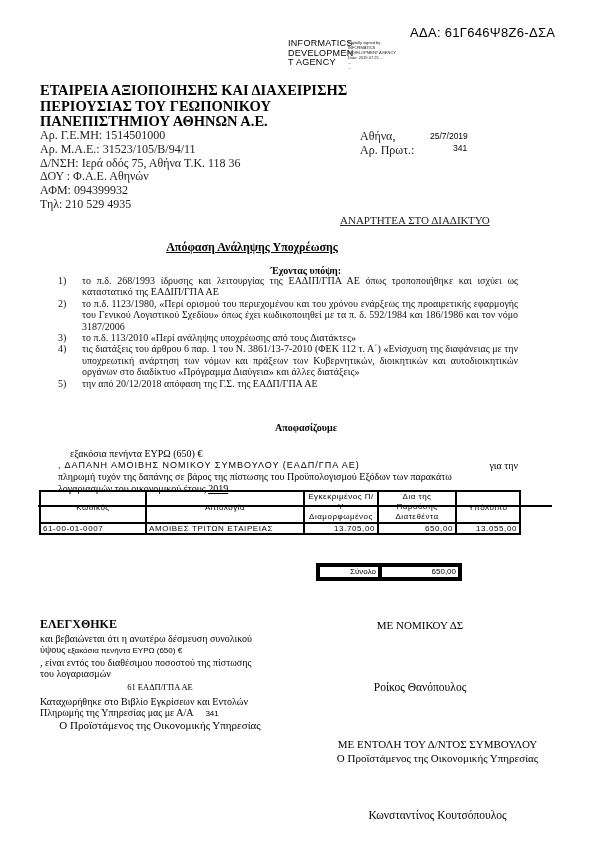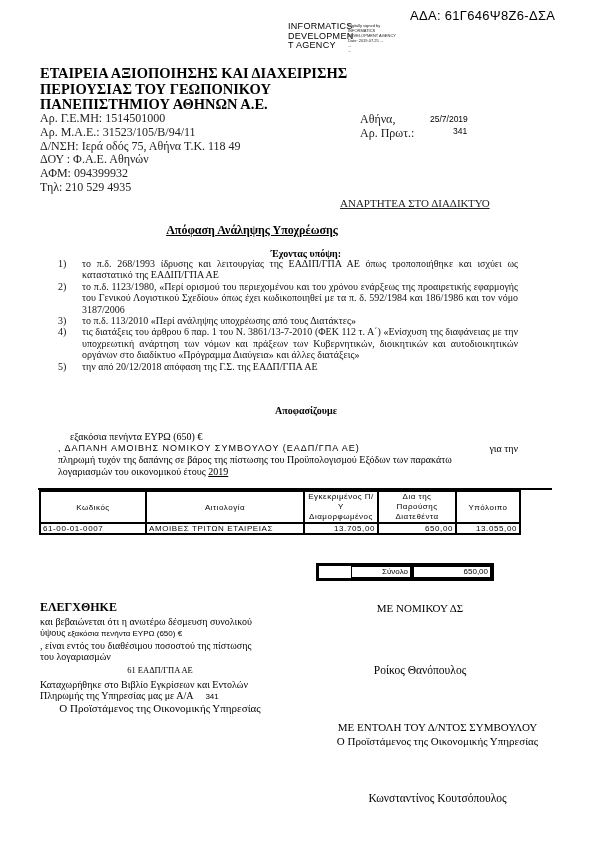--- a/index.html
+++ b/index.html
@@ -1,17 +1,17 @@
 <!DOCTYPE html>
 <html><head>
 <meta charset="utf-8">
 <style>
   html, body { margin: 0; padding: 0; background: #ffffff; }
   body { width: 612px; height: 864px; position: relative; overflow: hidden; color: #000; font-family: "Liberation Serif", serif; }
-  .abs { position: absolute; white-space: nowrap; }
+  .abs { position: absolute; white-space: nowrap; margin-top: 17px; }
   .sans { font-family: "Liberation Sans", sans-serif; }
   .serif { font-family: "Liberation Serif", serif; }
 
   .ada { left: 410px; top: 8px; font-size: 13px; letter-spacing: 0.3px; }
   .ida-block { left: 288px; top: 22px; font-size: 9px; line-height: 9.5px; letter-spacing: 0.3px; }
   .ida-small { left: 348px; top: 23px; font-size: 4px; line-height: 5px; color: #222; }
 
   .org { left: 40px; top: 66px; font-size: 14.5px; font-weight: bold; line-height: 15.5px; }
   .org-info { left: 40px; top: 112px; font-size: 12px; line-height: 13.8px; color: #222; }
 
@@ -37,21 +37,21 @@
   .approve .l3 .exp { letter-spacing: 1px; font-family: "Liberation Sans", sans-serif; font-size: 9px; }
   .approve .year { text-decoration: underline; }
 
   .table-rule { left: 38px; top: 488px; width: 514px; height: 2px; background: #000; }
   table.budget { position: absolute; left: 39px; top: 490px; border-collapse: collapse; font-family: "Liberation Sans", sans-serif; font-size: 8px; }
   table.budget td { border: 2px solid #000; padding: 0 2px; }
   table.budget tr.head td { height: 24px; text-align: center; letter-spacing: 0.5px; }
   table.budget tr.row td { height: 9px; line-height: 9px; letter-spacing: 0.6px; }
   .num-r { text-align: right; }
 
-  .total { position: absolute; left: 316px; top: 563px; border: 3px solid #000; display: flex; font-family: "Liberation Sans", sans-serif; font-size: 8px; padding-left: 32px; }
+  .total { position: absolute; left: 316px; top: 563px; border: 3px solid #000; display: flex; font-family: "Liberation Sans", sans-serif; font-size: 8px; }
   .total div { border: 1px solid #000; height: 10px; line-height: 10px; padding: 0 2px; text-align: right; }
   .total .lbl { width: 54px; border-right: 3px solid #000; }
   .total .val { width: 72px; }
 
   .checked { left: 40px; top: 602px; width: 240px; font-size: 10px; line-height: 11.6px; }
   .checked .h { font-weight: bold; font-size: 12px; margin-bottom: 2px; }
   .checked .s { font-family: "Liberation Sans", sans-serif; font-size: 8px; }
   .checked .c { text-align: center; font-family: Liberation Serif, serif; font-size: 8.5px; margin: 2px 0; }
   .checked .sig { text-align: center; font-size: 11px; }
 
@@ -79,21 +79,21 @@
 </div>
 
 <div class="abs org serif">
   <div>ΕΤΑΙΡΕΙΑ ΑΞΙΟΠΟΙΗΣΗΣ ΚΑΙ ΔΙΑΧΕΙΡΙΣΗΣ</div>
   <div>ΠΕΡΙΟΥΣΙΑΣ ΤΟΥ ΓΕΩΠΟΝΙΚΟΥ</div>
   <div>ΠΑΝΕΠΙΣΤΗΜΙΟΥ ΑΘΗΝΩΝ Α.Ε.</div>
 </div>
 <div class="abs org-info serif">
   <div>Αρ. Γ.Ε.ΜΗ: 1514501000</div>
   <div>Αρ. Μ.Α.Ε.: 31523/105/Β/94/11</div>
-  <div>Δ/ΝΣΗ: Ιερά οδός 75, Αθήνα Τ.Κ. 118 49</div>
+  <div>Δ/ΝΣΗ: Ιερά οδός 75, Αθήνα Τ.Κ. 118 36</div>
   <div>ΔΟΥ : Φ.Α.Ε. Αθηνών</div>
   <div>ΑΦΜ: 094399932</div>
   <div>Τηλ: 210 529 4935</div>
 </div>
 
 <div class="abs place serif">
   <div>Αθήνα,</div>
   <div>Αρ. Πρωτ.:</div>
 </div>
 <div class="abs place-vals sans">

